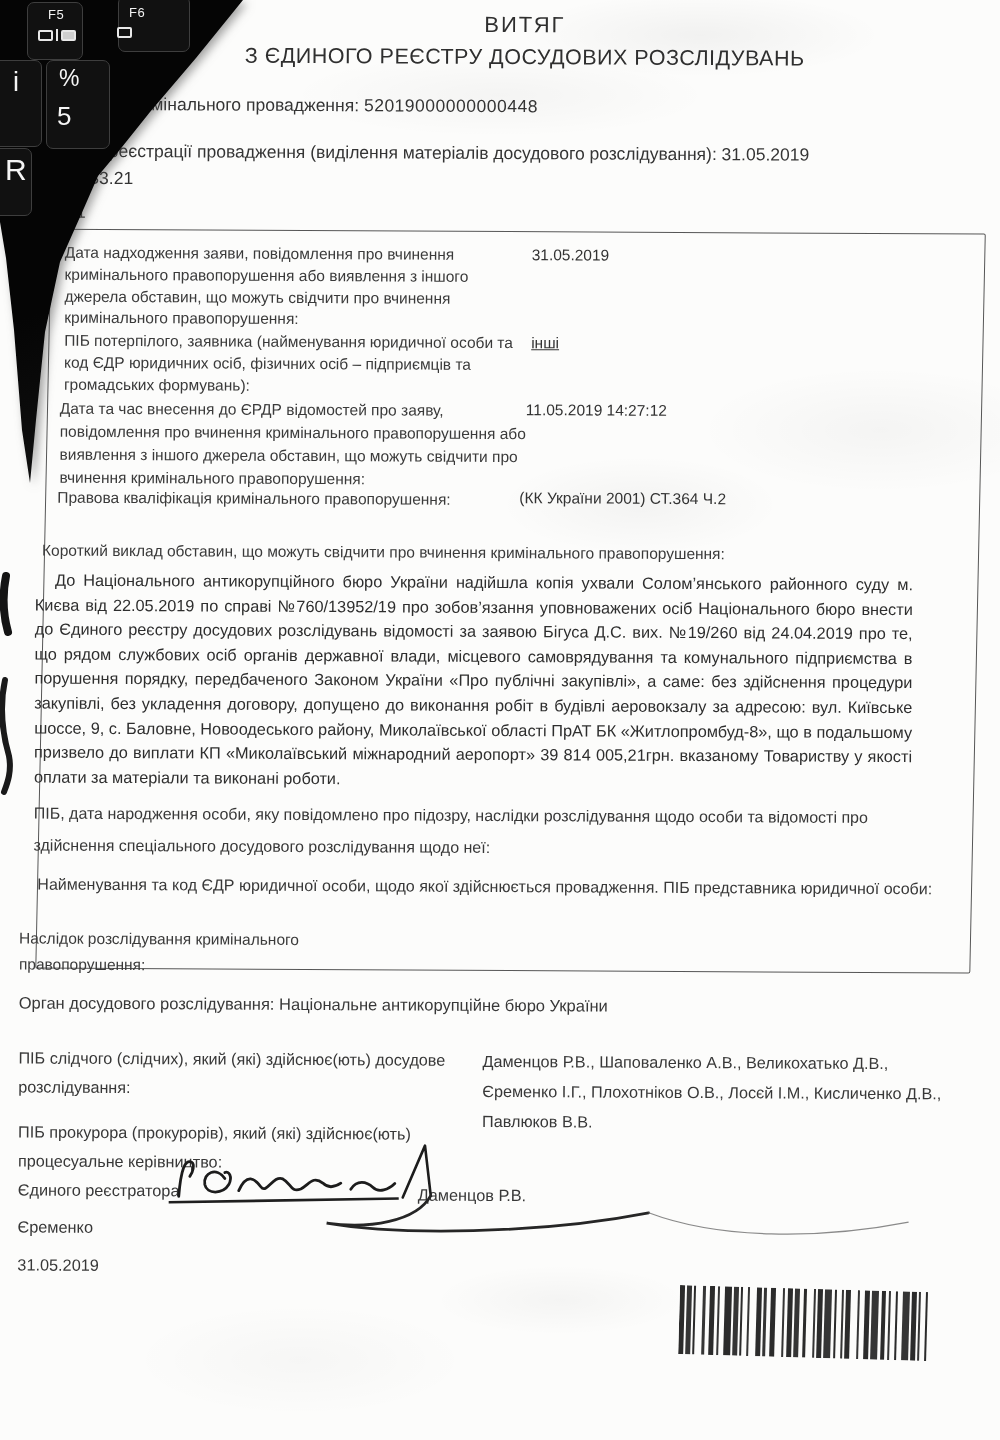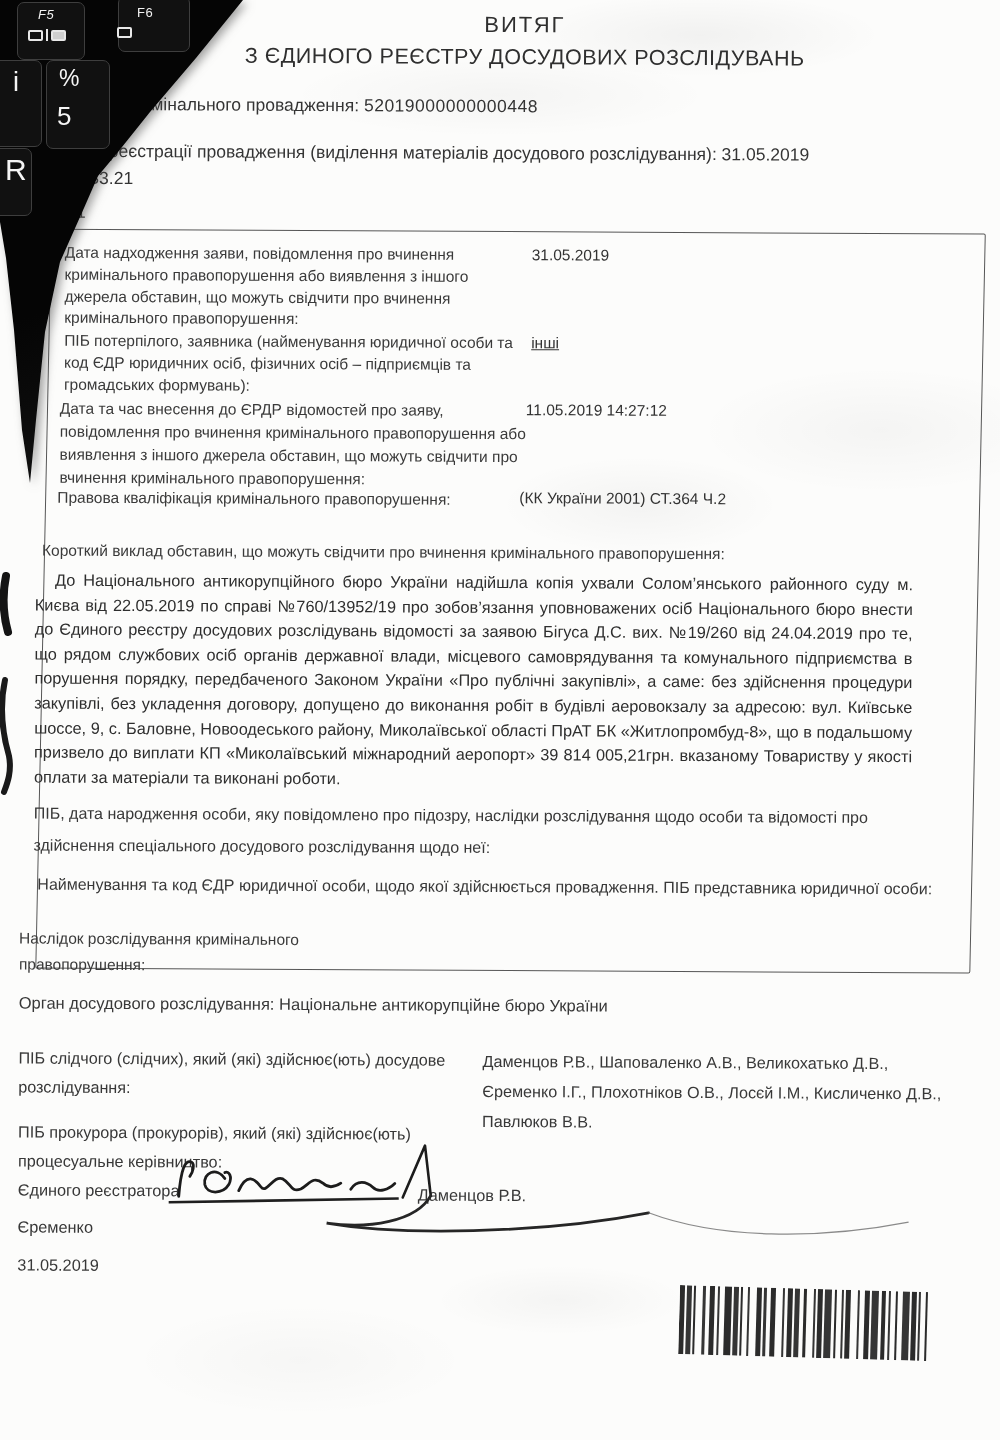--- a/index.html
+++ b/index.html
@@ -62,30 +62,30 @@
   }
   #barcode .b{height:100%;}
 </style>
 </head>
 <body>
 
 <div id="paper-noise"></div>
 
 <div id="kbd-wrap">
   <div id="kbd">
-    <div class="key" style="left:17px;top:2px;width:68px;height:58px;font-style:italic;">
+    <div class="key" style="left:27px;top:2px;width:56px;height:58px;">
       <span class="cap" style="left:20px;top:4px;">F5</span>
       <span class="dispicon" style="left:10px;top:26px;">
         <span class="scr"></span>
           <span class="bar"></span>
           <span class="scr fill"></span>
       </span>
     </div>
     <div class="key" style="left:118px;top:-4px;width:72px;height:56px;">
-      <span class="cap" style="left:10px;top:8px;margin-left:8px;">F6</span>
+      <span class="cap" style="left:10px;top:8px;">F6</span>
       <span class="dispicon" style="left:-2px;top:30px;">
         <span class="scr"></span>
       </span>
     </div>
     <div class="key" style="left:-8px;top:60px;width:50px;height:87px;">
       <span class="glyph" style="left:20px;top:6px;font-size:27px;">i</span>
     </div>
     <div class="key" style="left:46px;top:60px;width:64px;height:89px;">
       <span class="glyph" style="left:12px;top:4px;font-size:23px;">%</span>
       <span class="glyph" style="left:10px;top:40px;font-size:26px;">5</span>

